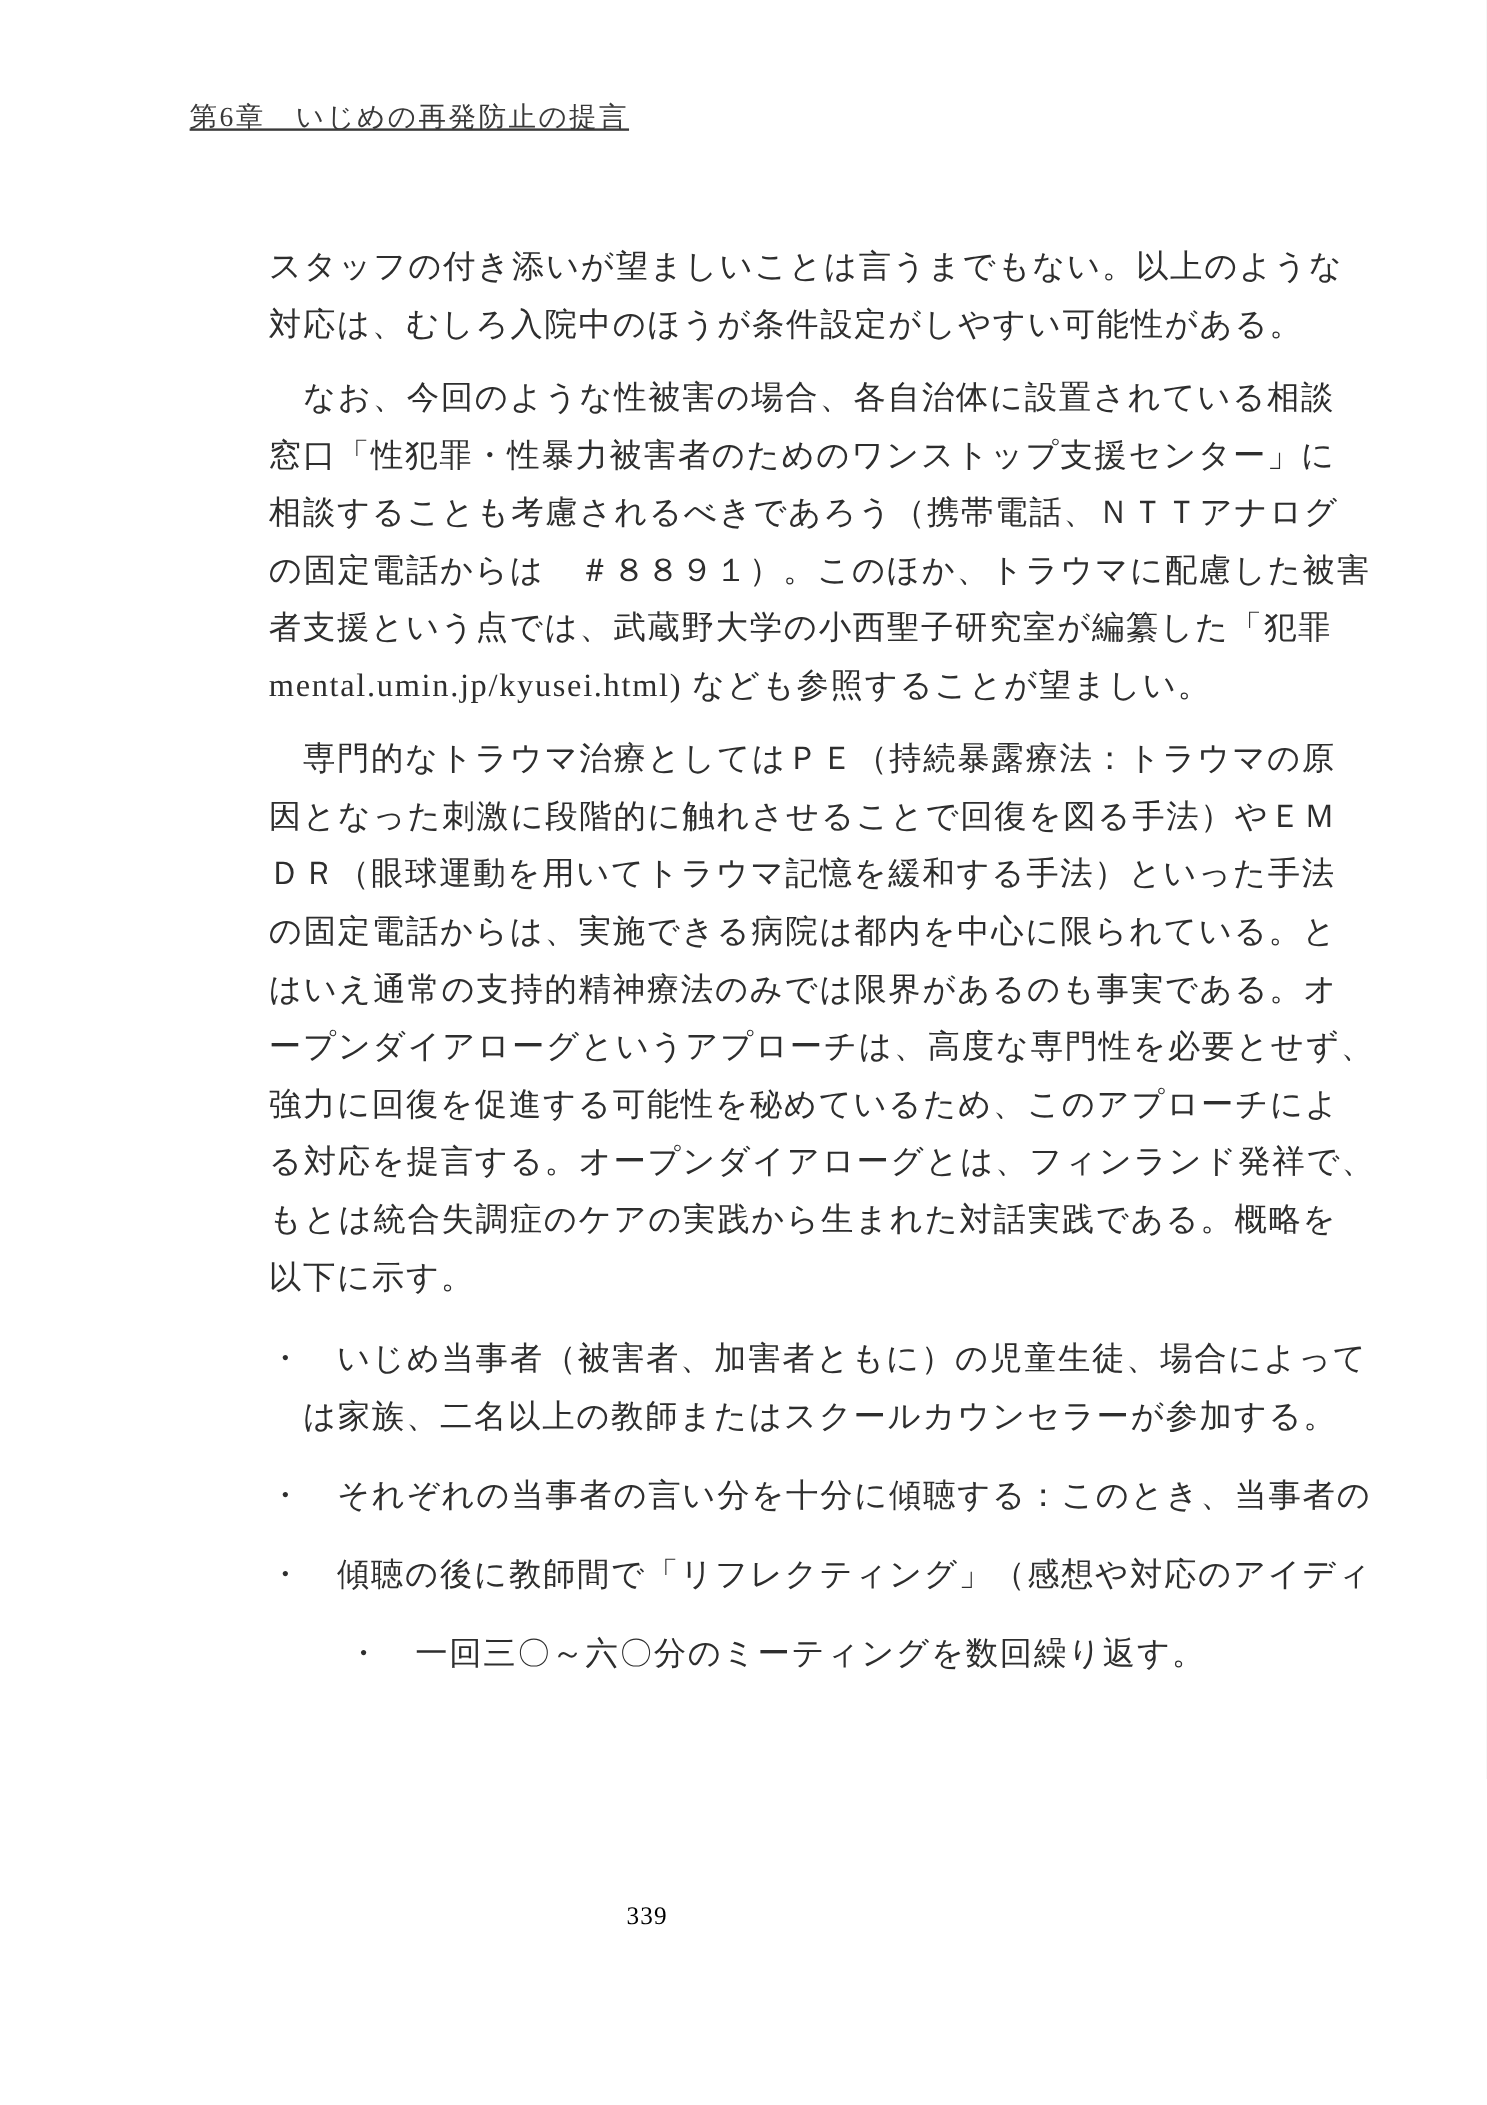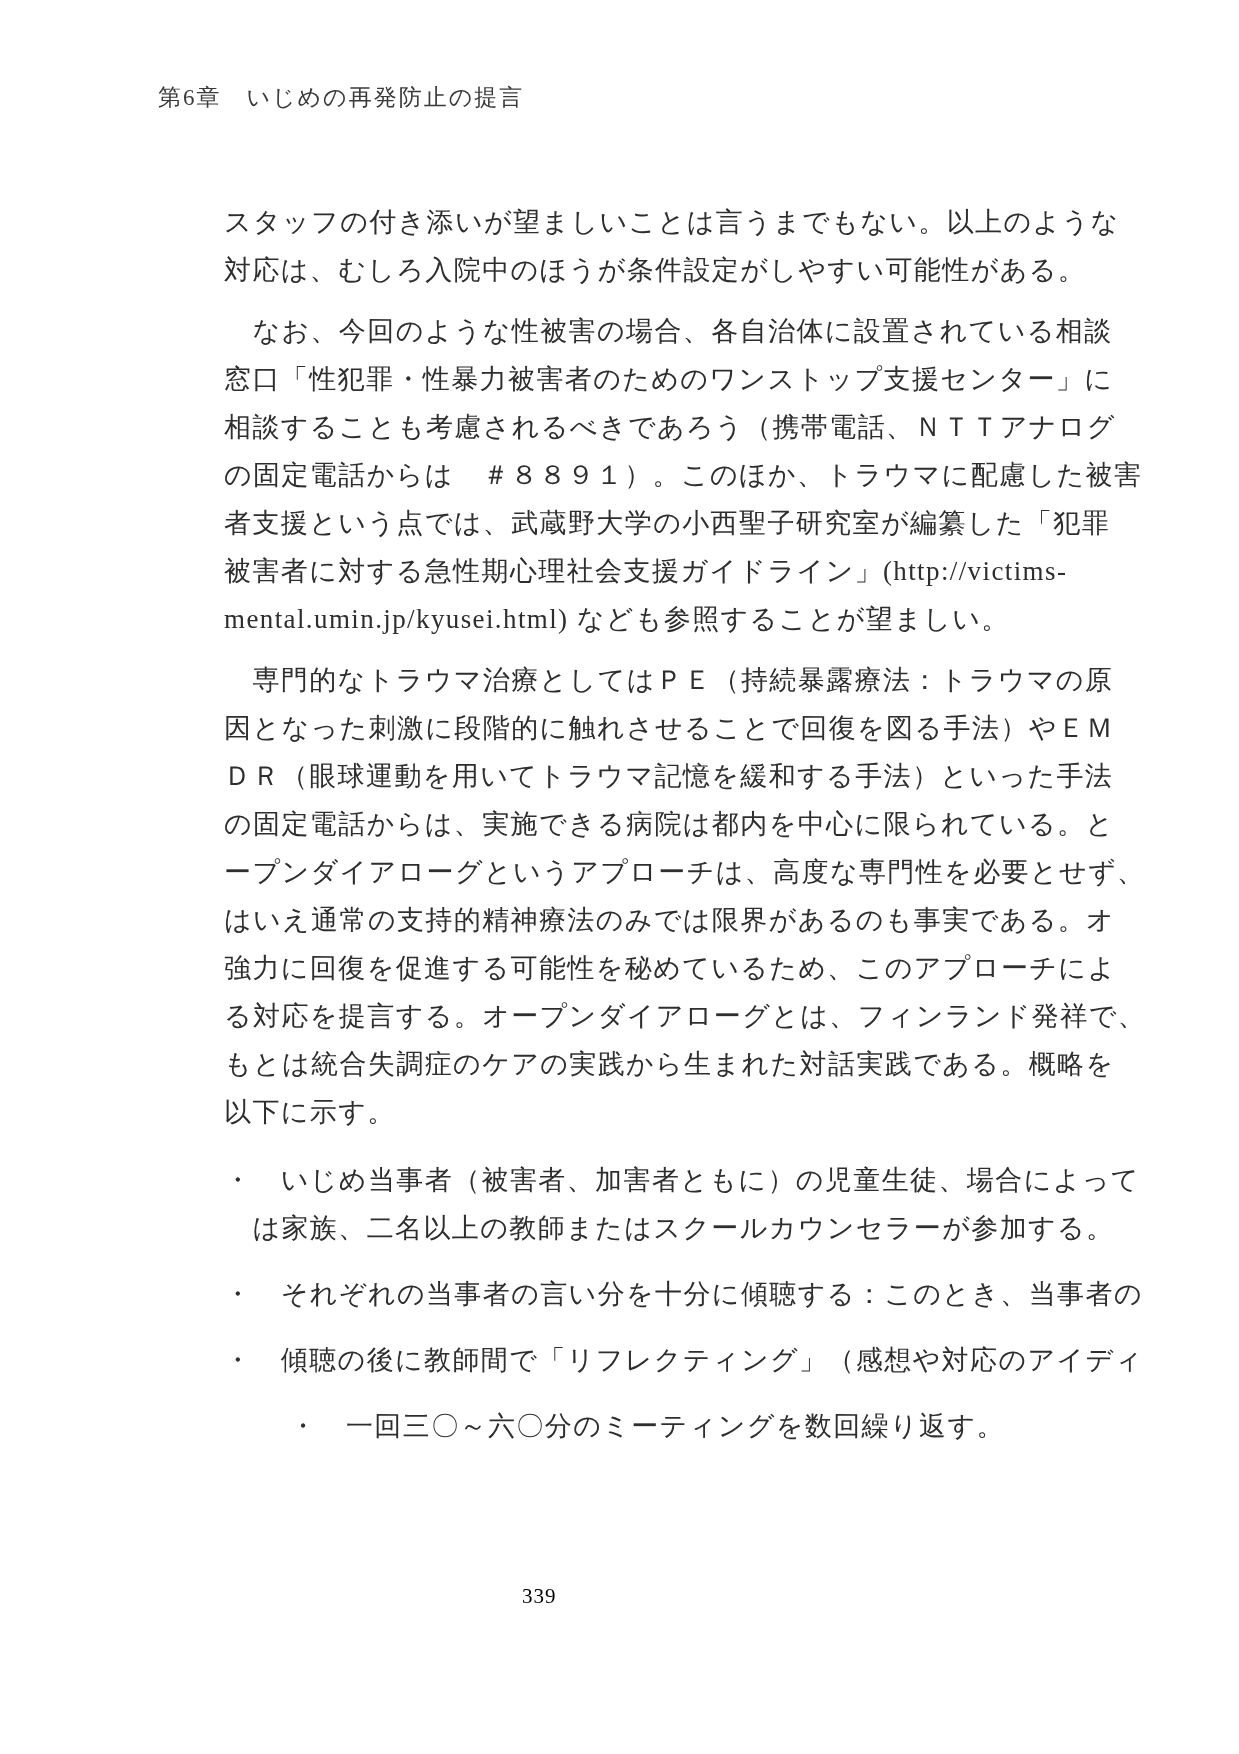--- a/index.html
+++ b/index.html
@@ -17,20 +17,21 @@
     overflow: hidden;
   }
   .chapter-header {
     position: absolute;
     left: 158px;
     top: 82px;
     font-size: 23px;
     letter-spacing: 2px;
     color: #3a3a3a;
     white-space: pre;
+    text-decoration: underline;
   }
   .content {
     position: absolute;
     left: 180px;
     top: 198px;
     width: 890px;
   }
   .para {
     margin: 0;
   }
@@ -75,31 +76,30 @@
       <div class="text-line">スタッフの付き添いが望ましいことは言うまでもない。以上のような</div>
       <div class="text-line">対応は、むしろ入院中のほうが条件設定がしやすい可能性がある。</div>
     </div>
 
     <div class="para">
       <div class="text-line">　なお、今回のような性被害の場合、各自治体に設置されている相談</div>
       <div class="text-line">窓口「性犯罪・性暴力被害者のためのワンストップ支援センター」に</div>
       <div class="text-line">相談することも考慮されるべきであろう（携帯電話、ＮＴＴアナログ</div>
       <div class="text-line">の固定電話からは　＃８８９１）。このほか、トラウマに配慮した被害</div>
       <div class="text-line">者支援という点では、武蔵野大学の小西聖子研究室が編纂した「犯罪</div>
-      <div class="text-line">被害者に対する急性期心理社会支援ガイドライン」(http://victims-</div>
       <div class="text-line">mental.umin.jp/kyusei.html) なども参照することが望ましい。</div>
     </div>
 
     <div class="para">
       <div class="text-line">　専門的なトラウマ治療としてはＰＥ（持続暴露療法：トラウマの原</div>
       <div class="text-line">因となった刺激に段階的に触れさせることで回復を図る手法）やＥＭ</div>
       <div class="text-line">ＤＲ（眼球運動を用いてトラウマ記憶を緩和する手法）といった手法</div>
       <div class="text-line">の固定電話からは、実施できる病院は都内を中心に限られている。と</div>
+      <div class="text-line">はいえ通常の支持的精神療法のみでは限界があるのも事実である。オ</div>
       <div class="text-line">ープンダイアローグというアプローチは、高度な専門性を必要とせず、</div>
-      <div class="text-line">はいえ通常の支持的精神療法のみでは限界があるのも事実である。オ</div>
       <div class="text-line">強力に回復を促進する可能性を秘めているため、このアプローチによ</div>
       <div class="text-line">る対応を提言する。オープンダイアローグとは、フィンランド発祥で、</div>
       <div class="text-line">もとは統合失調症のケアの実践から生まれた対話実践である。概略を</div>
       <div class="text-line">以下に示す。</div>
     </div>
 
     <div class="bullet-list">
       <div class="bullet">
         <div class="text-line">・　いじめ当事者（被害者、加害者ともに）の児童生徒、場合によって</div>
         <div class="text-line">　は家族、二名以上の教師またはスクールカウンセラーが参加する。</div>

